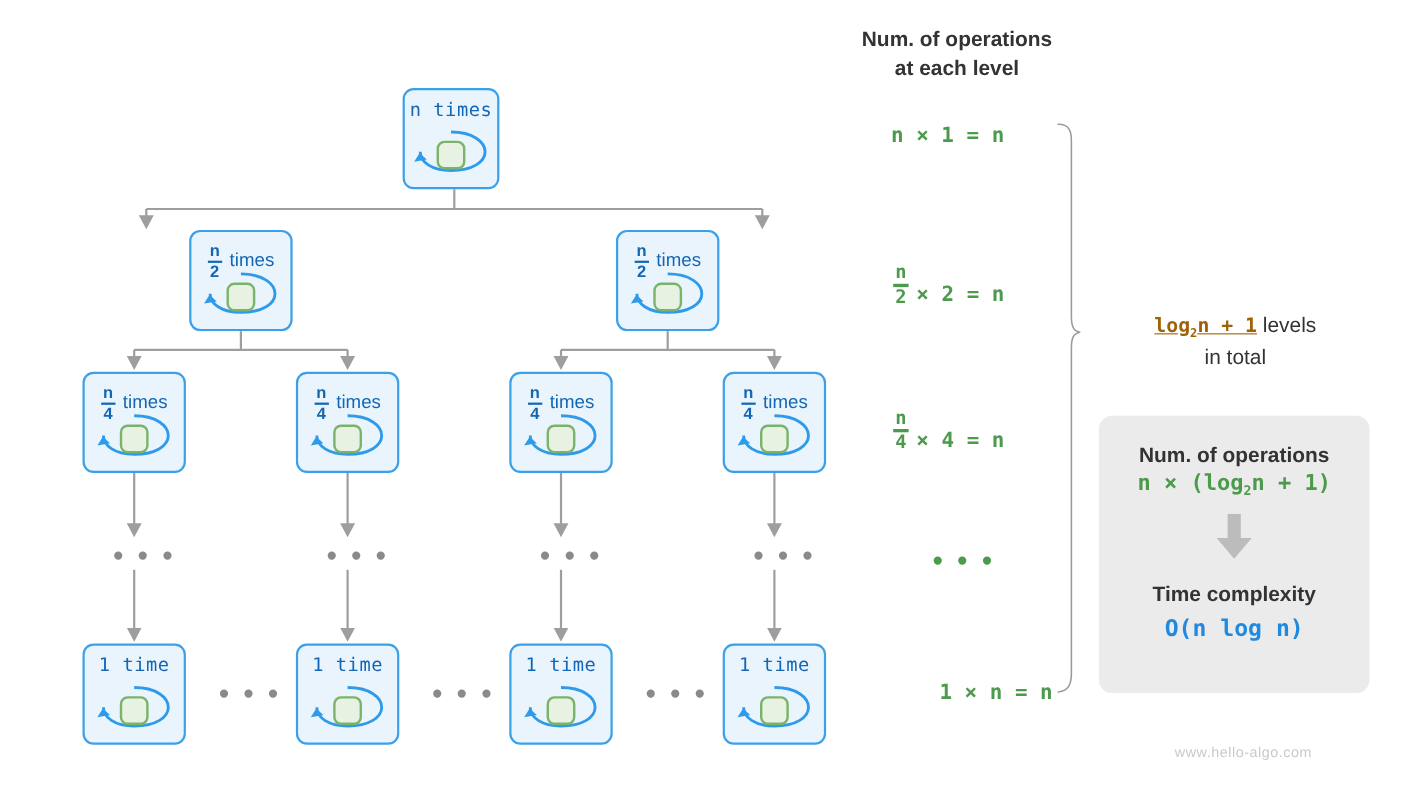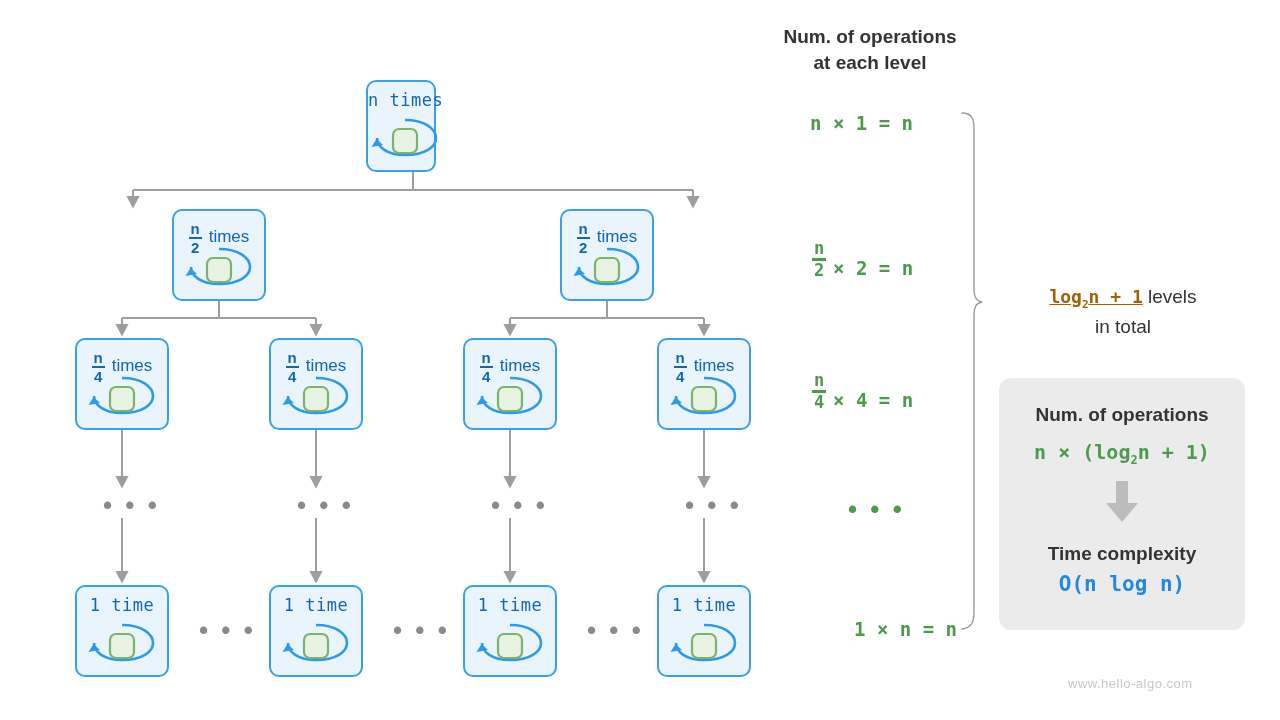--- a/index.html
+++ b/index.html
@@ -156,21 +156,21 @@
       <path d="M510,518 L510,577" marker-end="url(#ah)"></path>
       <path d="M704,518 L704,577" marker-end="url(#ah)"></path>
     </g>
 
     <g stroke="#9a9a9a" stroke-width="1.4" fill="none" stroke-linecap="round">
       <path d="M962,113 C972,113 974,119 974,128 L974,288 C974,297 976,301 982,302
                C976,303 974,307 974,316 L974,612 C974,621 972,628 962,629"></path>
     </g>
   </svg>
 
-  <div class="node" style="left:366px;top:80px;width:70px;height:92px;">
+  <div class="node" style="left:366px;top:80px;width:88px;height:92px;">
     <div class="label">n times</div>
     <div class="loopwrap">
       <svg width="74" height="52" viewBox="0 0 74 52">
         <path d="M37,10 C57,10 68,19 68,28 C68,37 57,45 37,45 C19,45 9,37 9,28" fill="none" stroke="#2e9bea" stroke-width="2.6"></path>
         <path d="M15,35 L8.5,29 L3.5,37 z" fill="#2e9bea"></path>
         <rect x="25" y="19" width="24" height="24" rx="6" fill="#e8f2e3" stroke="#7cb36a" stroke-width="2.2"></rect>
       </svg>
     </div>
   </div>
 
@@ -366,21 +366,21 @@
     <span>1 × n = n</span>
   </div>
 
   <div class="levels" style="left:1005px;top:283px;width:236px;">
     <span class="mono-green"><span>log</span><sub>2</sub><span>n + 1</span></span><span> levels</span><br>
     <span>in total</span>
   </div>
 
   <div class="card" style="left:999px;top:378px;width:246px;height:252px;padding-top:26px;">
     <div class="hd">Num. of operations</div>
-    <div class="expr" style="margin-top:14px;"><span>n × (log</span><sub>2</sub><span>n + 1)</span></div>
+    <div class="expr" style=""><span>n × (log</span><sub>2</sub><span>n + 1)</span></div>
     <div class="downarrow">
       <svg width="38" height="42" viewBox="0 0 38 42">
         <path d="M13,0 L25,0 L25,22 L35,22 L19,41 L3,22 L13,22 z" fill="#bcbcbc"></path>
       </svg>
     </div>
     <div class="hd">Time complexity</div>
     <div class="big" style="margin-top:7px;">O(n log n)</div>
   </div>
 
   <div class="watermark" style="left:1068px;top:676px;">www.hello-algo.com</div>

